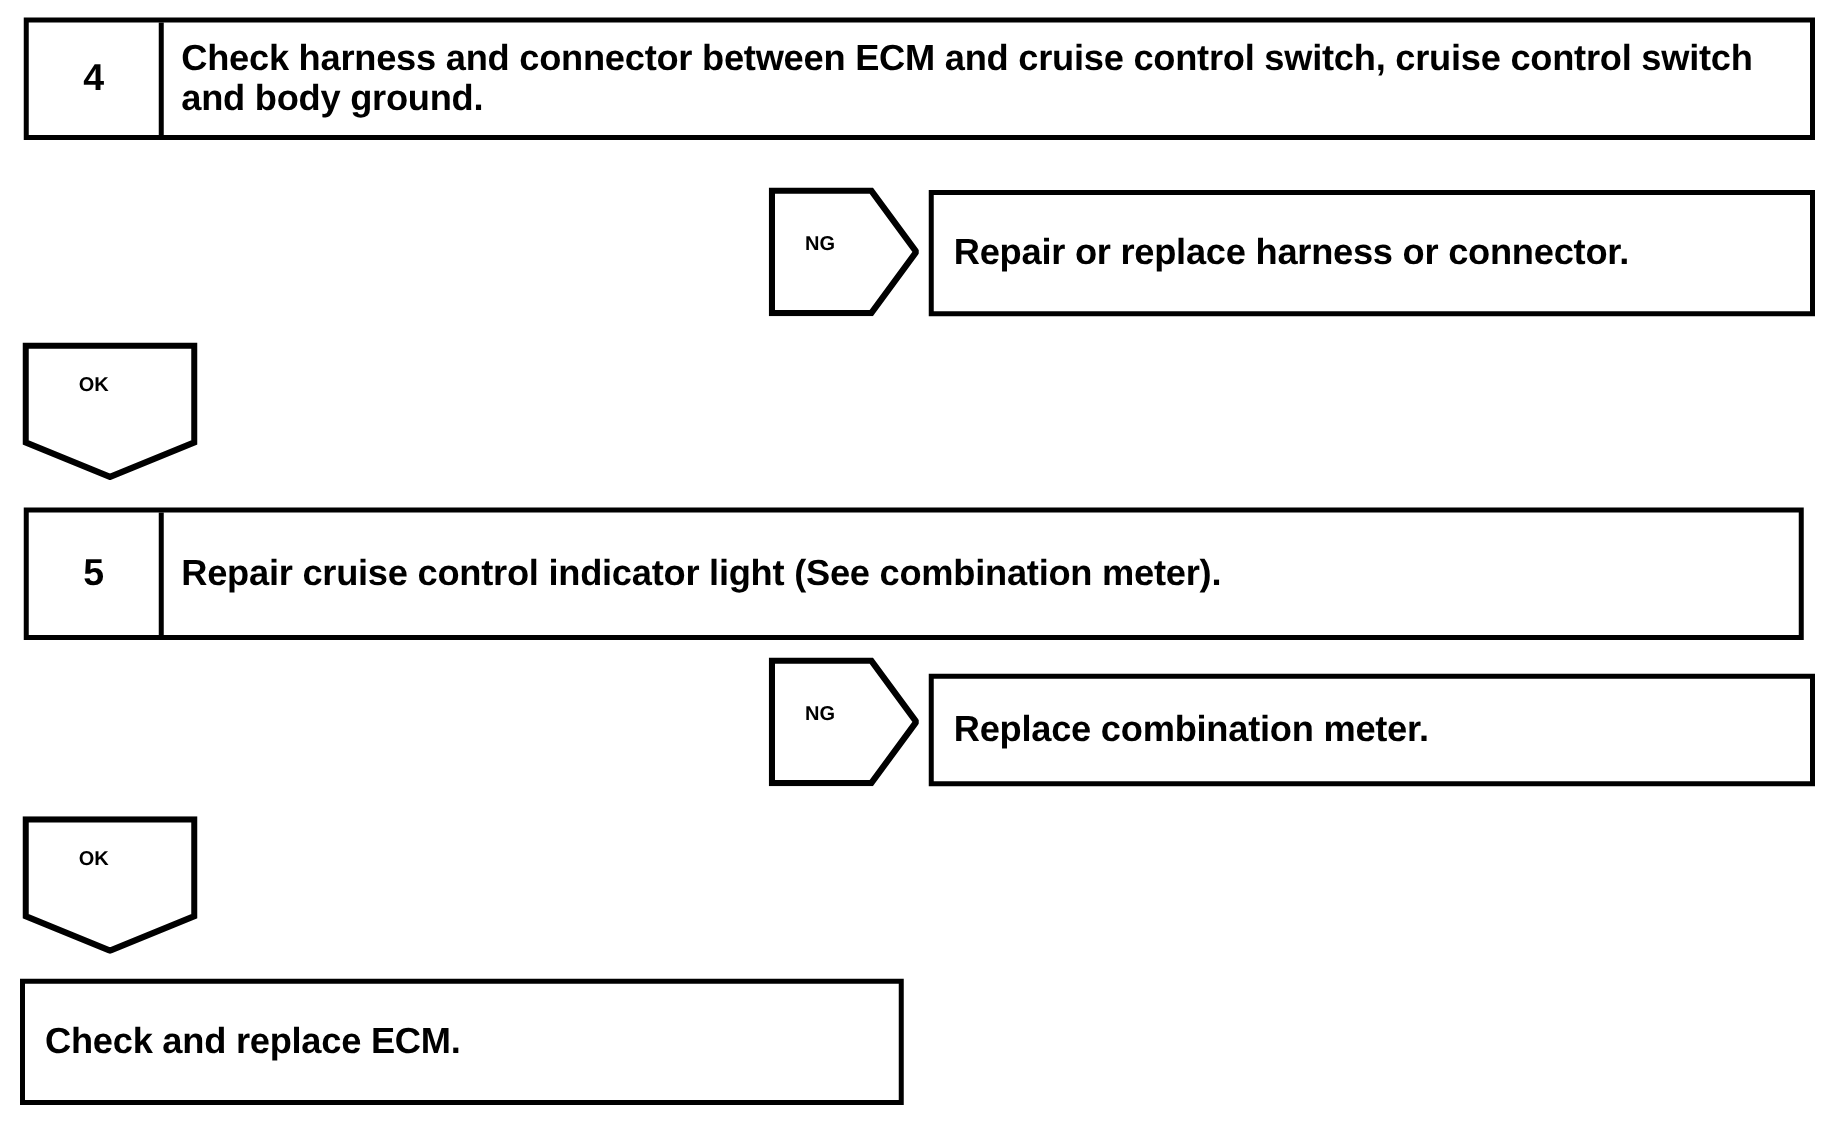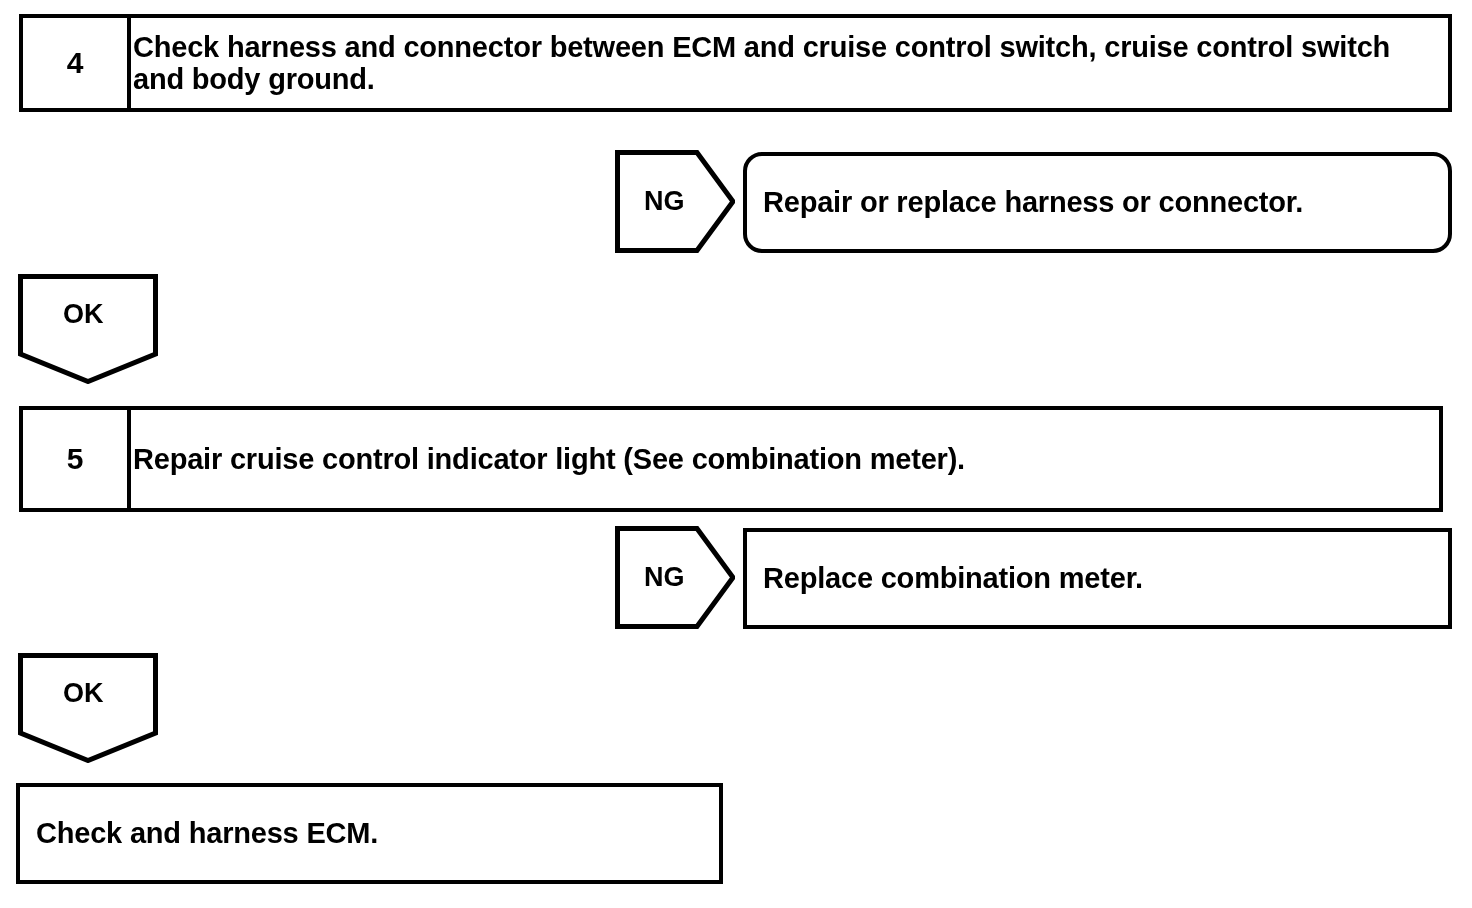--- a/index.html
+++ b/index.html
@@ -40,21 +40,21 @@
     align-items: center;
     justify-content: center;
     font-size: 30px;
     font-weight: bold;
     line-height: 1;
   }
   .step-text {
     flex: 1 1 auto;
     display: flex;
     align-items: center;
-    padding: 0 14px 0 2px;
+    padding: 0 14px 0 14px;
     font-size: 29px;
     font-weight: bold;
     line-height: 1.12;
     letter-spacing: -0.2px;
   }
 
   
   .plain-box {
     position: absolute;
     box-sizing: border-box;
@@ -74,21 +74,21 @@
 
   
   .ng-arrow {
     position: absolute;
     width: 120px;
     height: 103px;
   }
   .ng-arrow svg { display: block; }
   .arrow-text {
     position: absolute;
-    font-size: 27px;
+    font-size: 16px;
     font-weight: bold;
     line-height: 1;
     letter-spacing: 0px;
   }
 
   
   .ok-arrow {
     position: absolute;
     width: 168px;
     height: 110px;
@@ -105,21 +105,21 @@
     <div class="step-text">Check harness and connector between ECM and cruise control switch, cruise control switch and body ground.</div>
   </div>
 
   <div class="ng-arrow" style="left:615px; top:150px;">
     <svg width="120" height="103" viewBox="0 0 120 103">
       <polygon points="2.5,2.5 82,2.5 118,51.5 82,100.5 2.5,100.5" fill="#ffffff" stroke="#000000" stroke-width="5" stroke-linejoin="miter"></polygon>
     </svg>
     <span class="arrow-text" style="left:29px; top:38px;">NG</span>
   </div>
 
-  <div class="plain-box" style="left:743px; top:152px; width:709px; height:101px;border-radius:19px;">
+  <div class="plain-box" style="left:743px; top:152px; width:709px; height:101px;">
     <span class="box-label">Repair or replace harness or connector.</span>
   </div>
 
   <div class="ok-arrow" style="left:18px; top:274px;">
     <svg width="140" height="110" viewBox="0 0 140 110">
       <polygon points="2.5,2.5 137.5,2.5 137.5,80 70,107.5 2.5,80" fill="#ffffff" stroke="#000000" stroke-width="5" stroke-linejoin="miter"></polygon>
     </svg>
     <span class="arrow-text" style="left:45px; top:27px;">OK</span>
   </div>
 
@@ -128,28 +128,28 @@
     <div class="step-text">Repair cruise control indicator light (See combination meter).</div>
   </div>
 
   <div class="ng-arrow" style="left:615px; top:526px;">
     <svg width="120" height="103" viewBox="0 0 120 103">
       <polygon points="2.5,2.5 82,2.5 118,51.5 82,100.5 2.5,100.5" fill="#ffffff" stroke="#000000" stroke-width="5" stroke-linejoin="miter"></polygon>
     </svg>
     <span class="arrow-text" style="left:29px; top:38px;">NG</span>
   </div>
 
-  <div class="plain-box" style="left:743px; top:528px; width:709px; height:101px;">
+  <div class="plain-box" style="left:743px; top:539px; width:709px; height:90px;">
     <span class="box-label">Replace combination meter.</span>
   </div>
 
   <div class="ok-arrow" style="left:18px; top:653px;">
     <svg width="140" height="110" viewBox="0 0 140 110">
       <polygon points="2.5,2.5 137.5,2.5 137.5,80 70,107.5 2.5,80" fill="#ffffff" stroke="#000000" stroke-width="5" stroke-linejoin="miter"></polygon>
     </svg>
     <span class="arrow-text" style="left:45px; top:27px;">OK</span>
   </div>
 
   <div class="plain-box" style="left:16px; top:783px; width:707px; height:101px;">
-    <span class="box-label">Check and harness ECM.</span>
+    <span class="box-label">Check and replace ECM.</span>
   </div>
 
 </div>
 
 </body></html>

